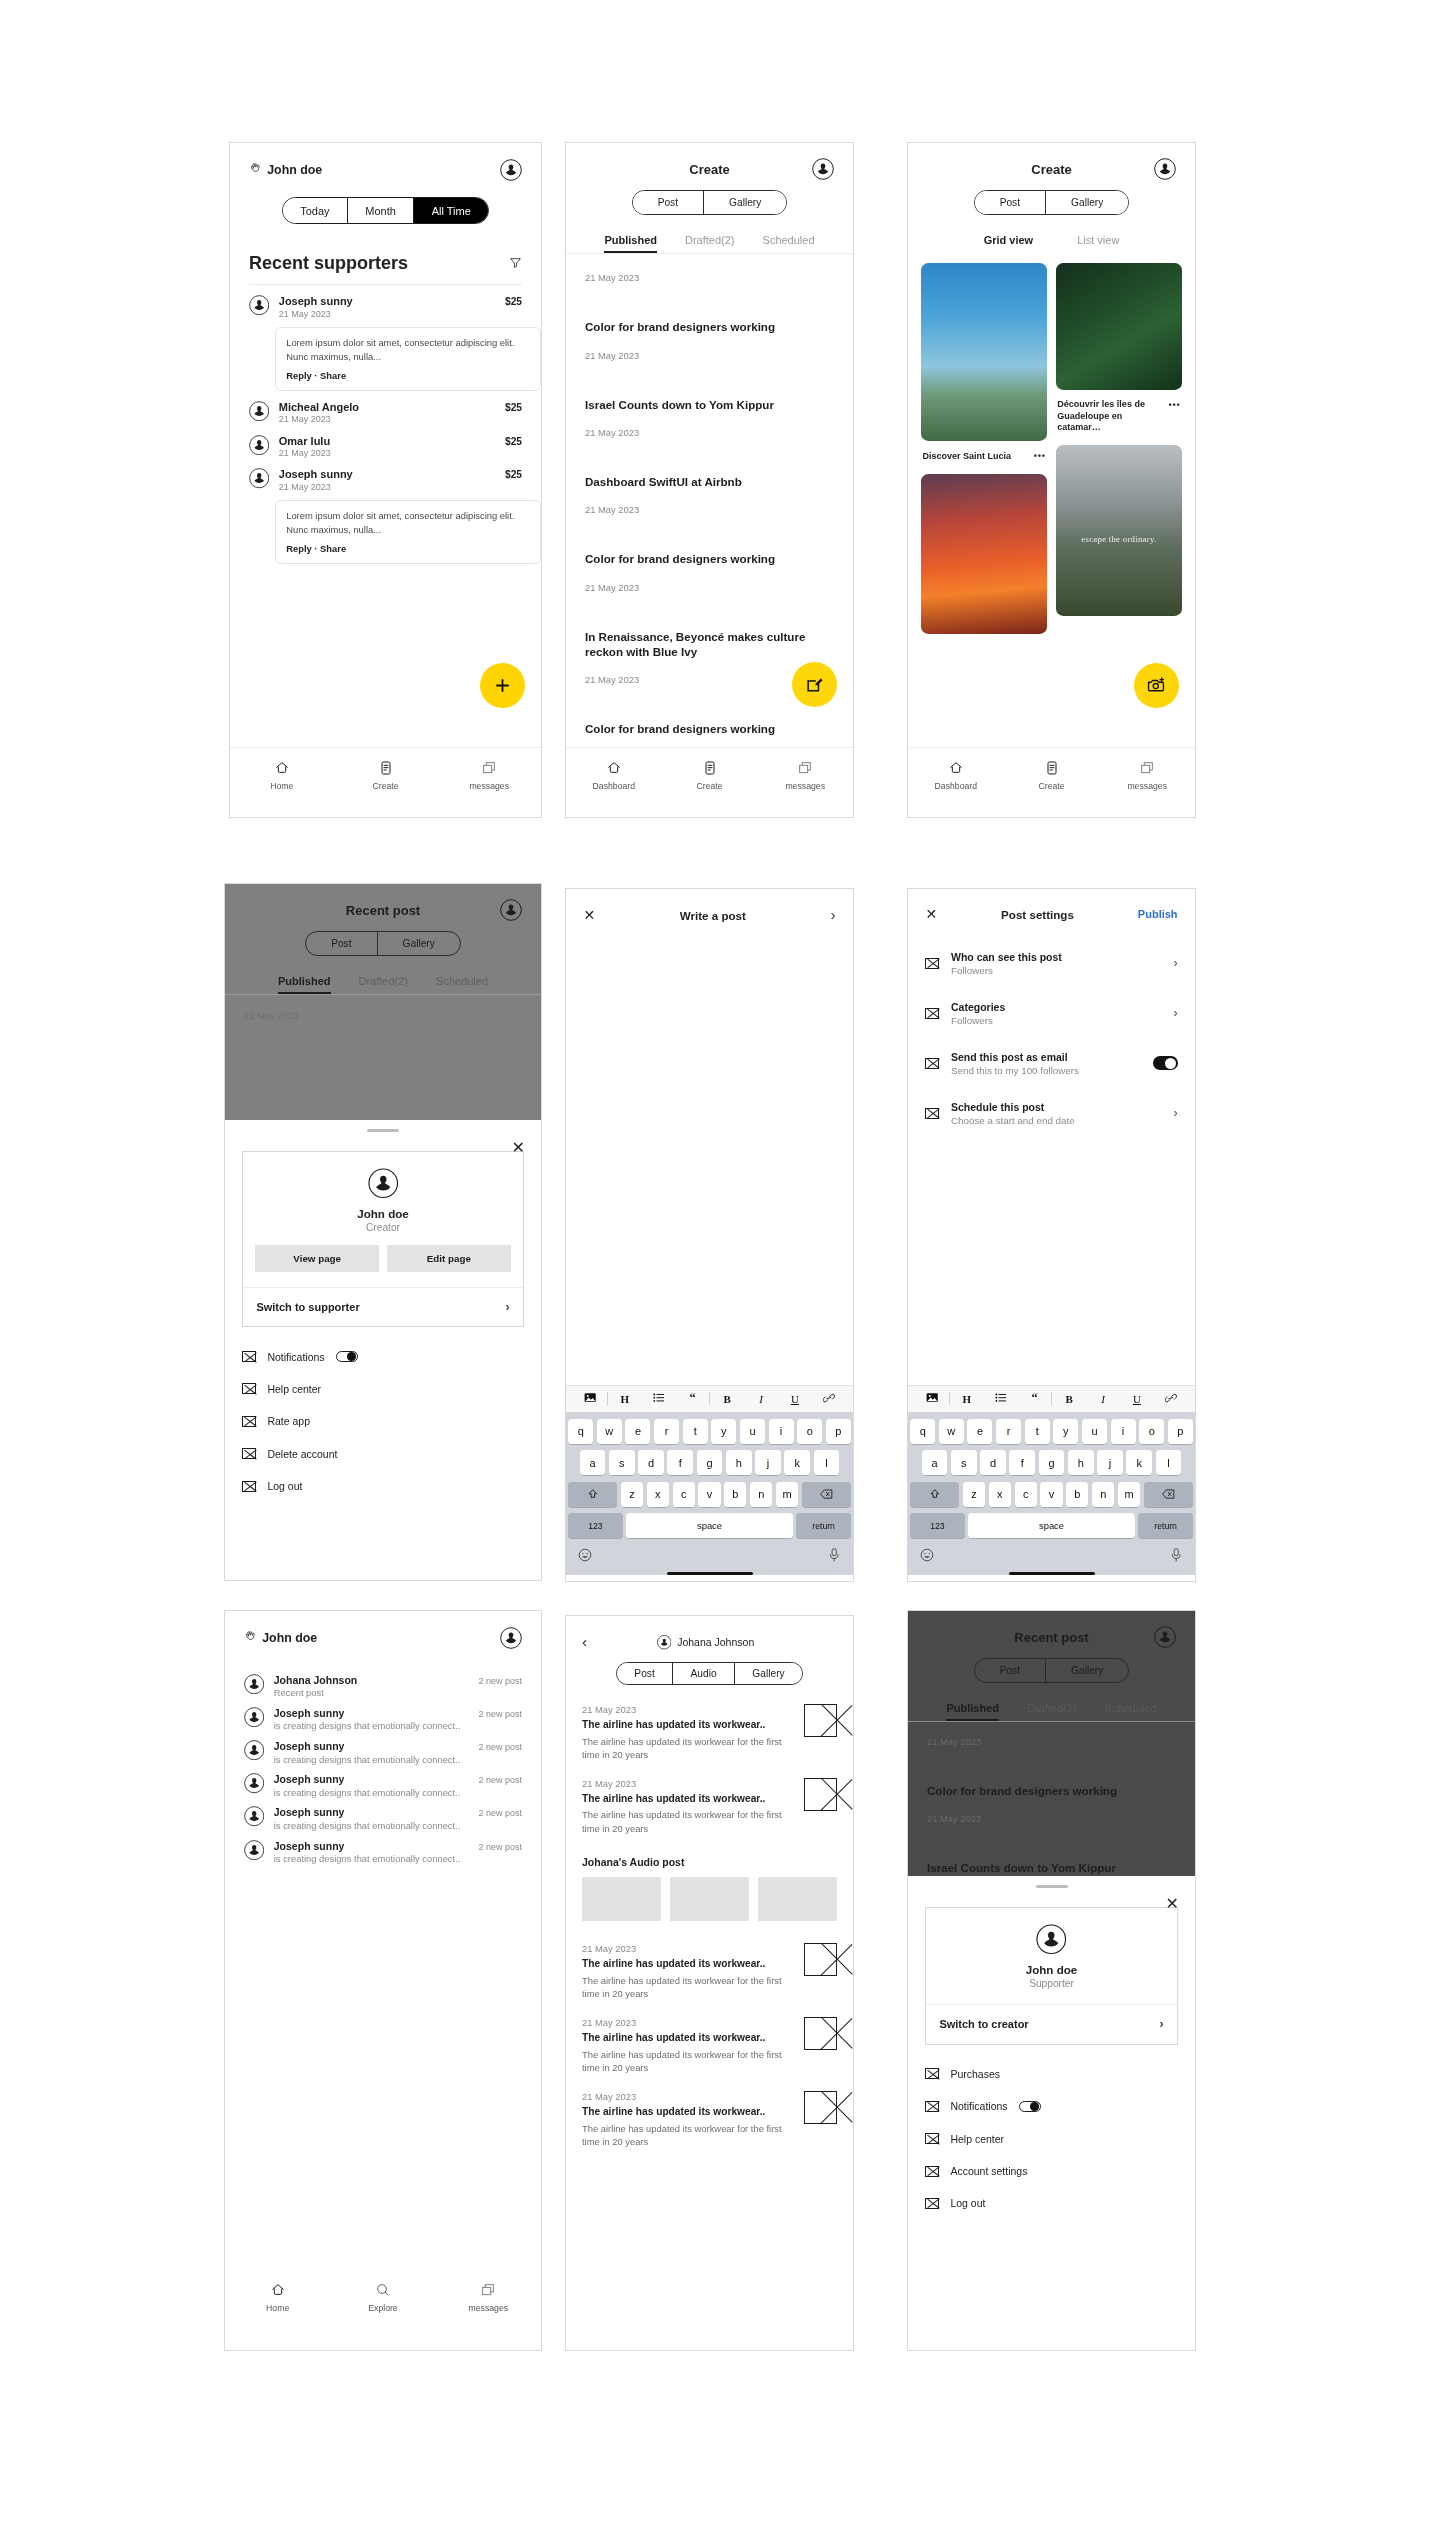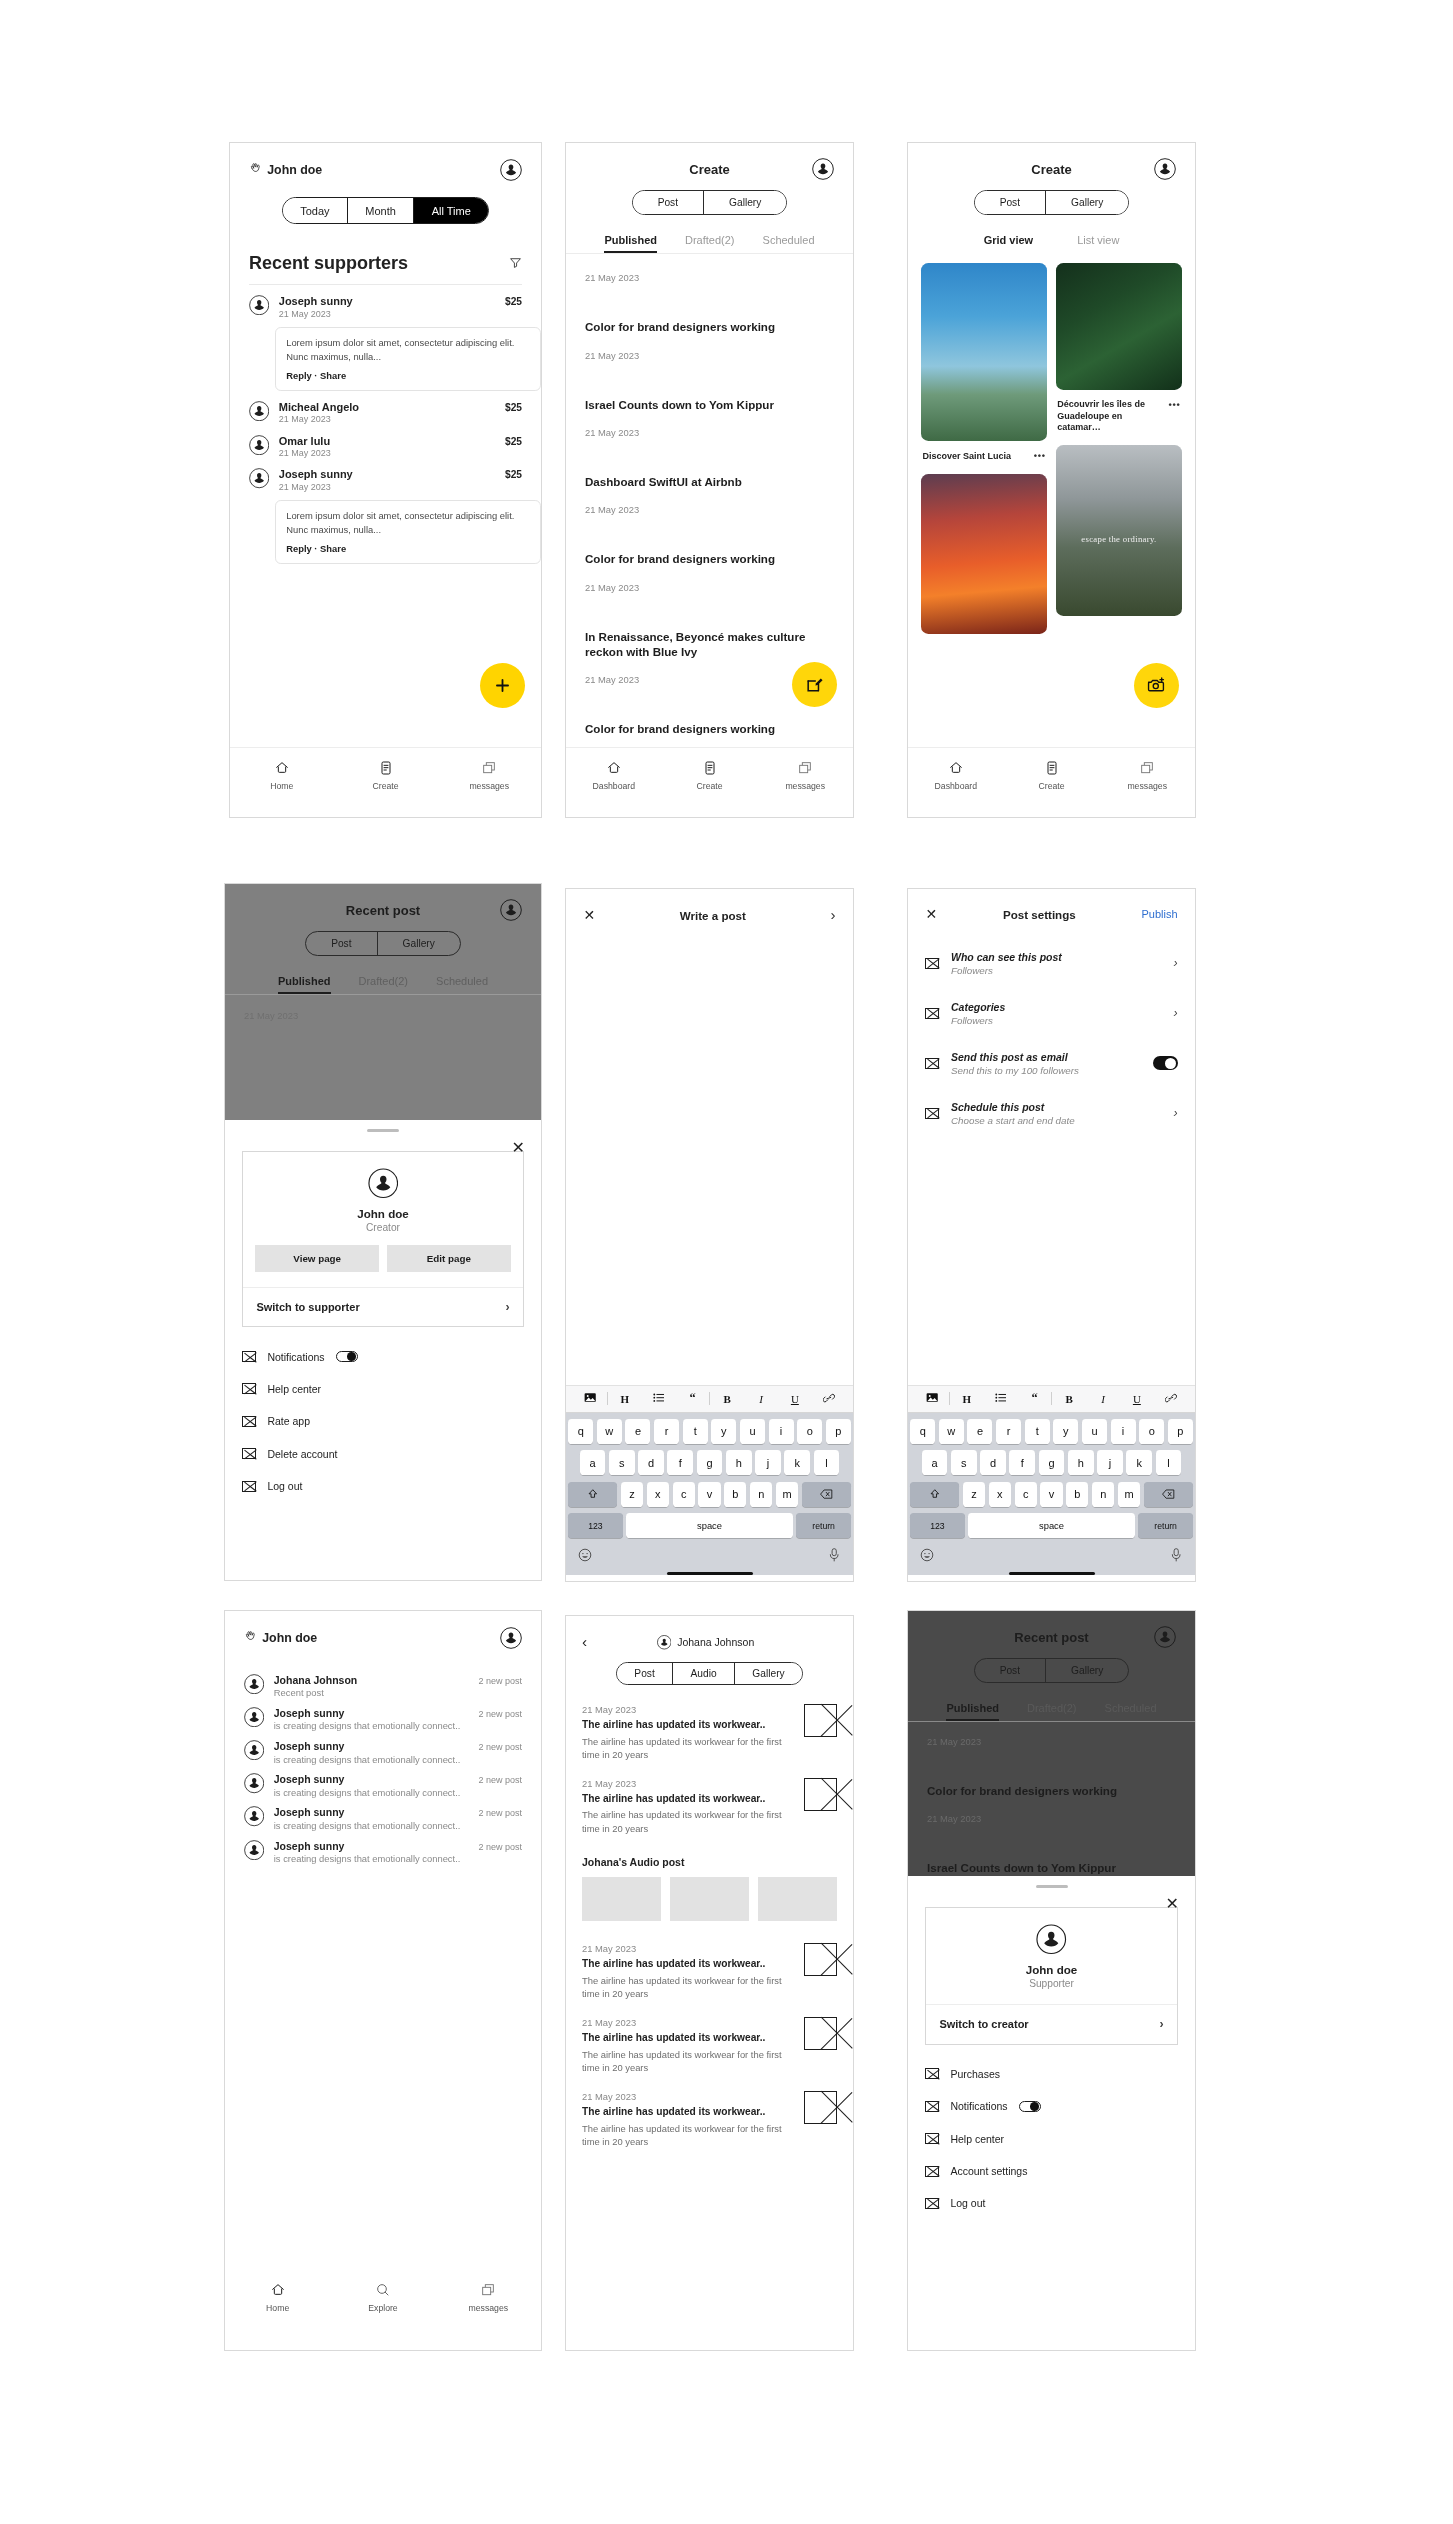--- a/index.html
+++ b/index.html
@@ -146,21 +146,21 @@
   .key.gray { background:#adb3bd; }
   .key.wide { flex:2.2; }
   .key.space { flex:5.2; font-size:9.4px; }
   .key.fn { flex:1.7; font-size:8.7px; }
   .kb-bottom { display:flex; align-items:center; justify-content:space-between; padding: 2.9px 10.2px 4.4px 10.2px; }
   .home-ind { width:86px; height:2.9px; background:#111; border-radius:2.2px; margin: 4.4px auto 5.8px auto; }
 
   
   .set-hdr { display:flex; align-items:center; justify-content:space-between; padding: 17.4px 17.4px 0 17.4px; }
   .set-hdr .ttl { font-size:11.6px; font-weight:700; }
-  .set-hdr .pub { font-size:11px; font-weight:400; }
+  .set-hdr .pub { font-size:11px; font-weight:700; }
   .set-item { display:flex; align-items:center; gap:11.6px; padding: 12.4px 17.4px; }
   .set-item .txt { flex:1; }
   .set-item .lbl { font-size:10.5px; font-weight:700; color:#1d1d1d; }
   .set-item .sub { font-size:9.8px; color:#8a8a8a; margin-top:2.2px; }
   .chev { color:#444; font-size:12.4px; }
 
   
   .nrow { display:flex; align-items:flex-start; gap:9.4px; padding: 8.7px 19px 0 19px; }
   .nrow .nb { flex:1; }
   .nrow .ntop { display:flex; justify-content:space-between; align-items:baseline; }
@@ -678,21 +678,21 @@
   </div>
 </div>
 
 <div class="phone" style="left:907px; top:888px; width:289px; height:694px;">
   <div class="set-hdr">
     <span style="font-size:14px;">✕</span>
     <span class="ttl">Post settings</span>
     <span class="pub" style="color:#2f6fd0;">Publish</span>
   </div>
 
-  <div style="margin-top:16px;font-style:italic;">
+  <div style="margin-top:16px;">
     <div class="set-item">
       <span class="xbox"></span>
       <span class="txt">
         <span class="lbl" style="display:block;">Who can see this post</span>
         <span class="sub" style="display:block;">Followers</span>
       </span>
       <span class="chev">›</span>
     </div>
     <div class="set-item">
       <span class="xbox"></span>

